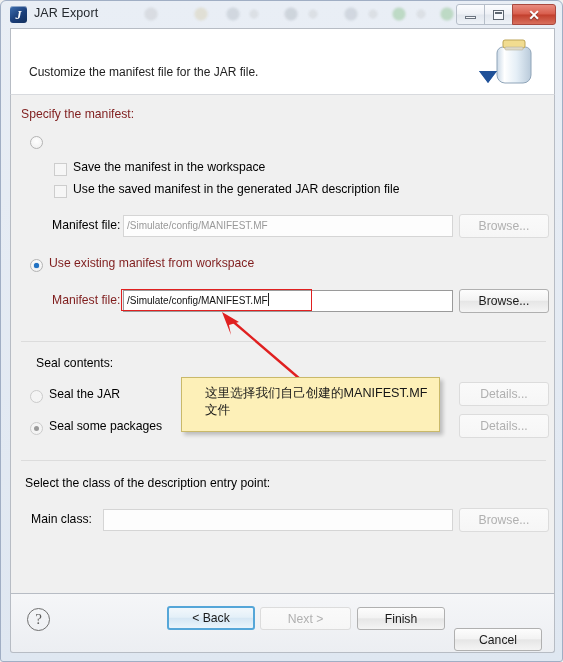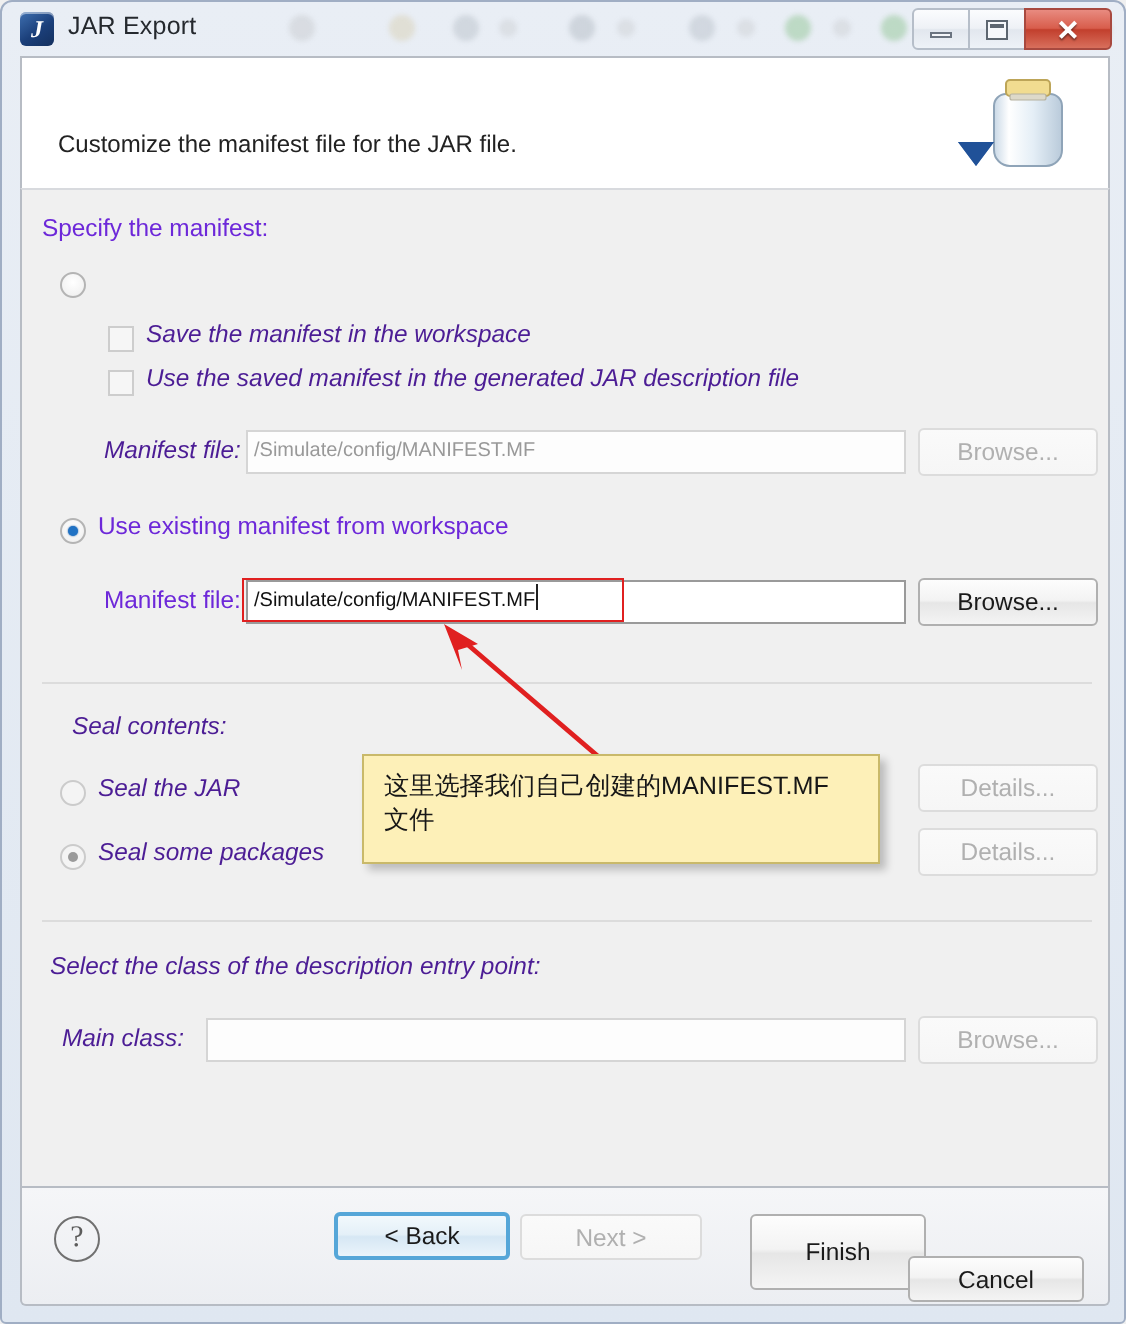--- a/index.html
+++ b/index.html
@@ -178,24 +178,24 @@
     height: 500px;
     background: #f0f0f0;
     border: 1px solid #b7bcc4;
     border-top: 1px solid #d8dade;
     box-sizing: border-box;
   }
 
   .lbl {
     position: absolute;
     font-size: 12.2px;
-    color: #6d28d9;
+    color: #7f1d1d;
     white-space: nowrap;
   }
-  .lbl.dim { color: #4c1d95; font-style: italic; }
+  .lbl.dim { color: #000000; }
 
   
   .radio {
     position: absolute;
     width: 13px; height: 13px;
     border-radius: 50%;
     box-sizing: border-box;
     border: 1px solid #b4b4b4;
     background: radial-gradient(circle at 50% 38%, #ffffff 0%, #f2f2f2 72%, #e4e4e4 100%);
   }
@@ -316,21 +316,21 @@
 
   
   .callout {
     position: absolute;
     left: 180px; top: 376px;
     width: 259px; height: 55px;
     background: #fdf0b8;
     border: 1px solid #c9b96a;
     box-sizing: border-box;
     box-shadow: 3px 3px 4px rgba(0,0,0,0.22);
-    padding: 7px 8px 0 10px;
+    padding: 7px 8px 0 23px;
     font-size: 12.6px;
     line-height: 17px;
     color: #171717;
   }
   .redbox {
     position: absolute;
     left: 120px; top: 288px;
     width: 191px; height: 22px;
     border: 1.5px solid #e02020;
     box-sizing: border-box;
@@ -436,21 +436,21 @@
 
       <div class="lbl dim" style="left:20px; top:417px;">Main class:</div>
       <div class="field disabled" style="left:92px; top:414px; width:350px;"></div>
       <div class="btn disabled" style="left:448px; top:413px; width:90px; height:24px;">Browse...</div>
     </div>
 
     <div class="buttonbar">
       <div class="help-icon">?</div>
       <div class="btn focused" style="left:156px; top:12px; width:88px; height:24px;">&lt; Back</div>
       <div class="btn disabled" style="left:249px; top:13px; width:91px; height:23px;">Next &gt;</div>
-      <div class="btn" style="left:346px; top:13px; width:88px; height:38px;margin-left:18px;">Finish</div>
+      <div class="btn" style="left:346px; top:13px; width:88px; height:23px;">Finish</div>
       <div class="btn" style="left:443px; top:13px; width:88px; height:23px;margin-top:21px;">Cancel</div>
     </div>
 
     <div class="redbox"></div>
 
     <svg class="arrow-svg" viewBox="0 0 120 90">
       <line x1="108" y1="85" x2="24" y2="13" stroke="#e02020" stroke-width="2.4" stroke-linecap="round"></line>
       <path d="M16 6 L33 16 L23 19 L25 29 Z" fill="#e02020"></path>
     </svg>
 

